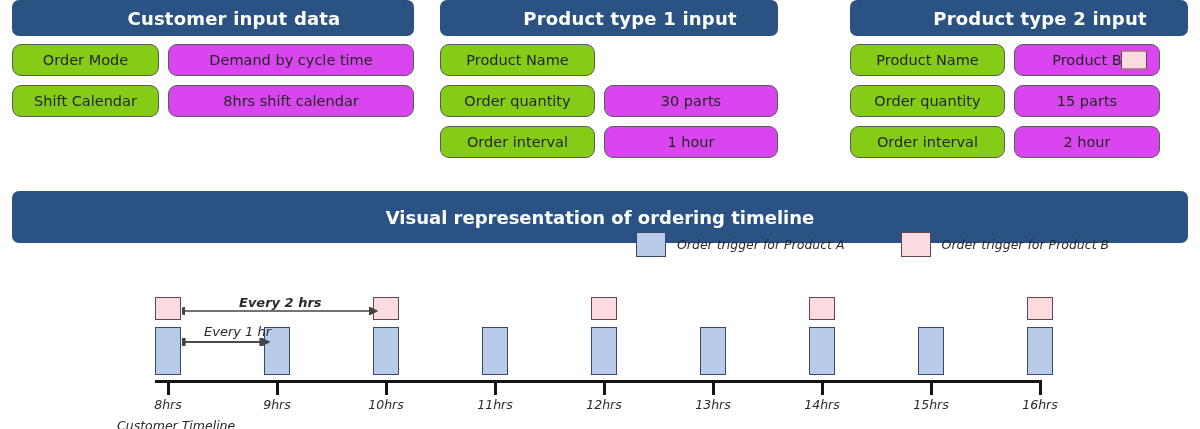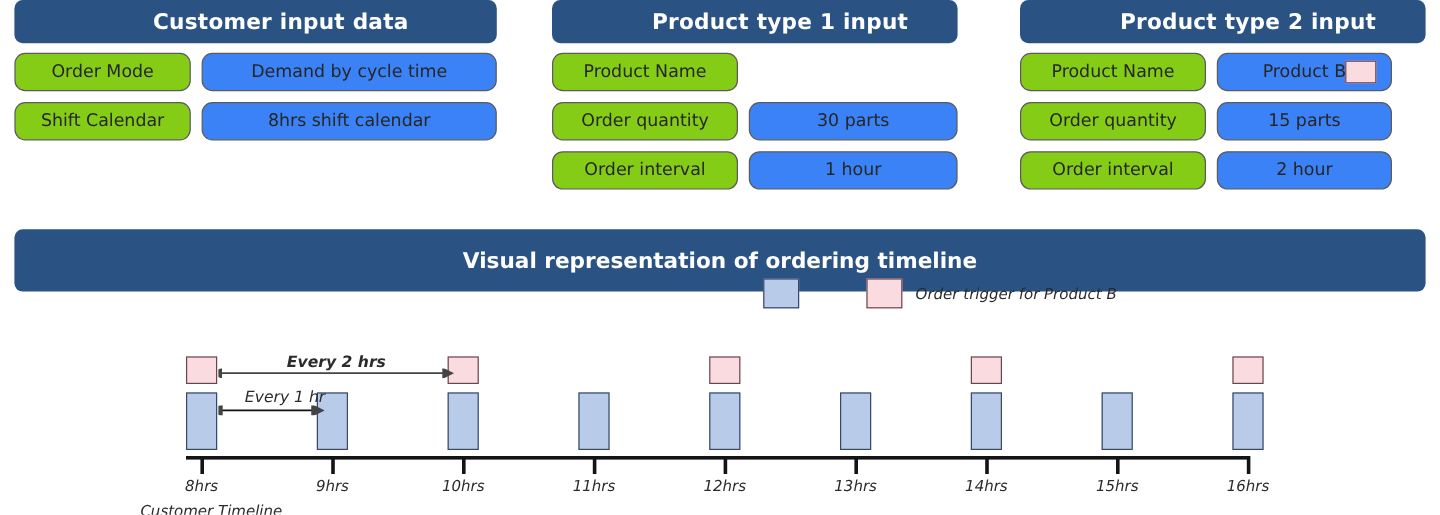--- a/index.html
+++ b/index.html
@@ -50,42 +50,42 @@
     justify-content: center;
     font-size: 14.5px;
     color: #262626;
     box-sizing: border-box;
     position: relative;
   }
   .cell.label {
     background: #84cc16;
   }
   .cell.value {
-    background: #3b82f6;
+    background: #d946ef;
   }
   .swatch-inline {
     position: absolute;
     right: 12px;
     top: 50%;
     transform: translateY(-50%);
     width: 26px;
     height: 19px;
     box-sizing: border-box;
     border: 1.3px solid #37486b;
   }
   .swatch-blue { background: #b8cbe8; }
   .swatch-pink { background: #fadce0; border-color: #6a4550; }
 
   
   #panel-customer { left: 12px; width: 402px; }
   #panel-customer .cell.label { width: 147px; }
   #panel-customer .cell.value { width: 246px; }
 
   
-  #panel-p1 { left: 460px; width: 338px; }
+  #panel-p1 { left: 440px; width: 338px; }
   #panel-p1 .cell.label { width: 155px; }
   #panel-p1 .cell.value { width: 174px; }
 
   
   #panel-p2 { left: 850px; width: 338px; }
   #panel-p2 .cell.label { width: 155px; }
   #panel-p2 .cell.value { width: 146px; }
 
   
   #banner {
@@ -259,20 +259,21 @@
       <div class="cell value">2 hour</div>
     </div>
   </div>
 </div>
 
 <div id="banner">Visual representation of ordering timeline</div>
 
 <div id="legend">
   <div class="legend-item">
     <span class="legend-box blue"></span>
+    <span class="legend-text">Order trigger for Product A</span>
   </div>
   <div class="legend-item">
     <span class="legend-box pink"></span>
     <span class="legend-text">Order trigger for Product B</span>
   </div>
 </div>
 
 <div id="timeline">
 
   <div id="markers">

